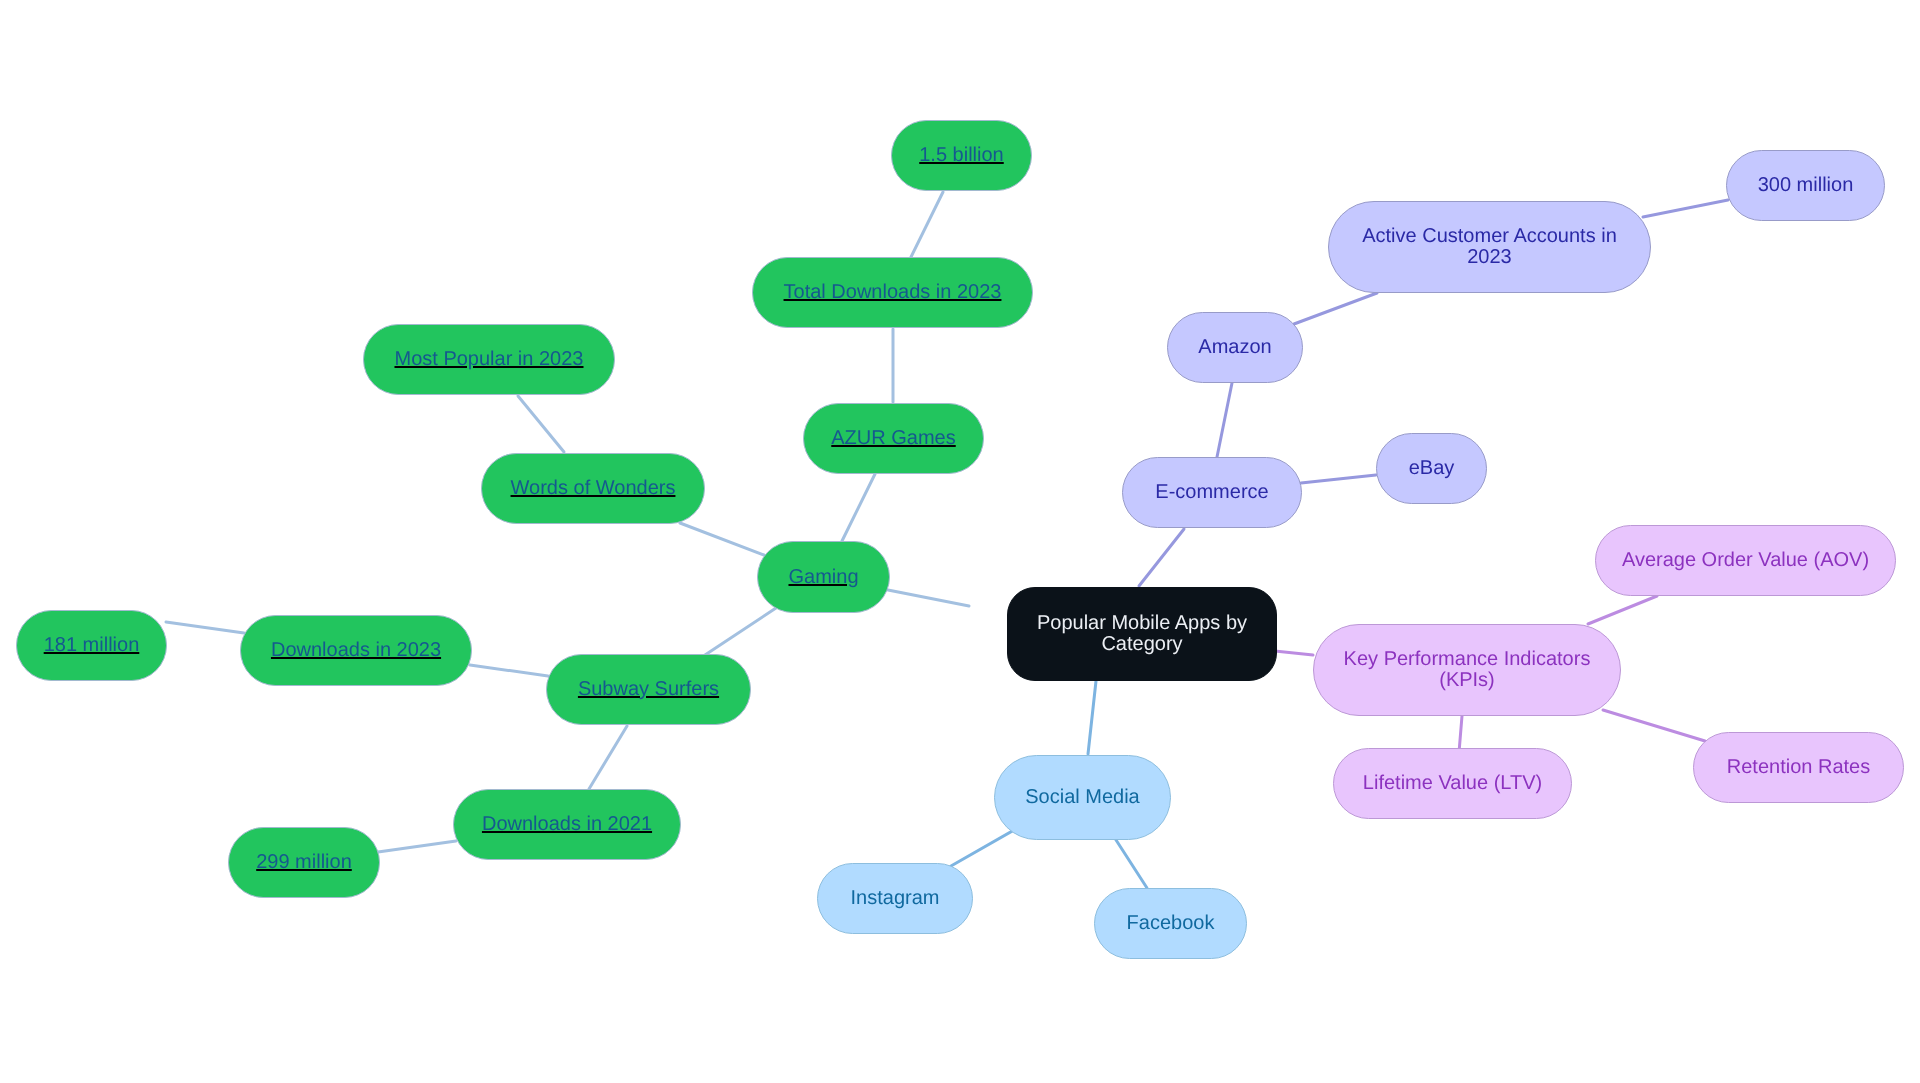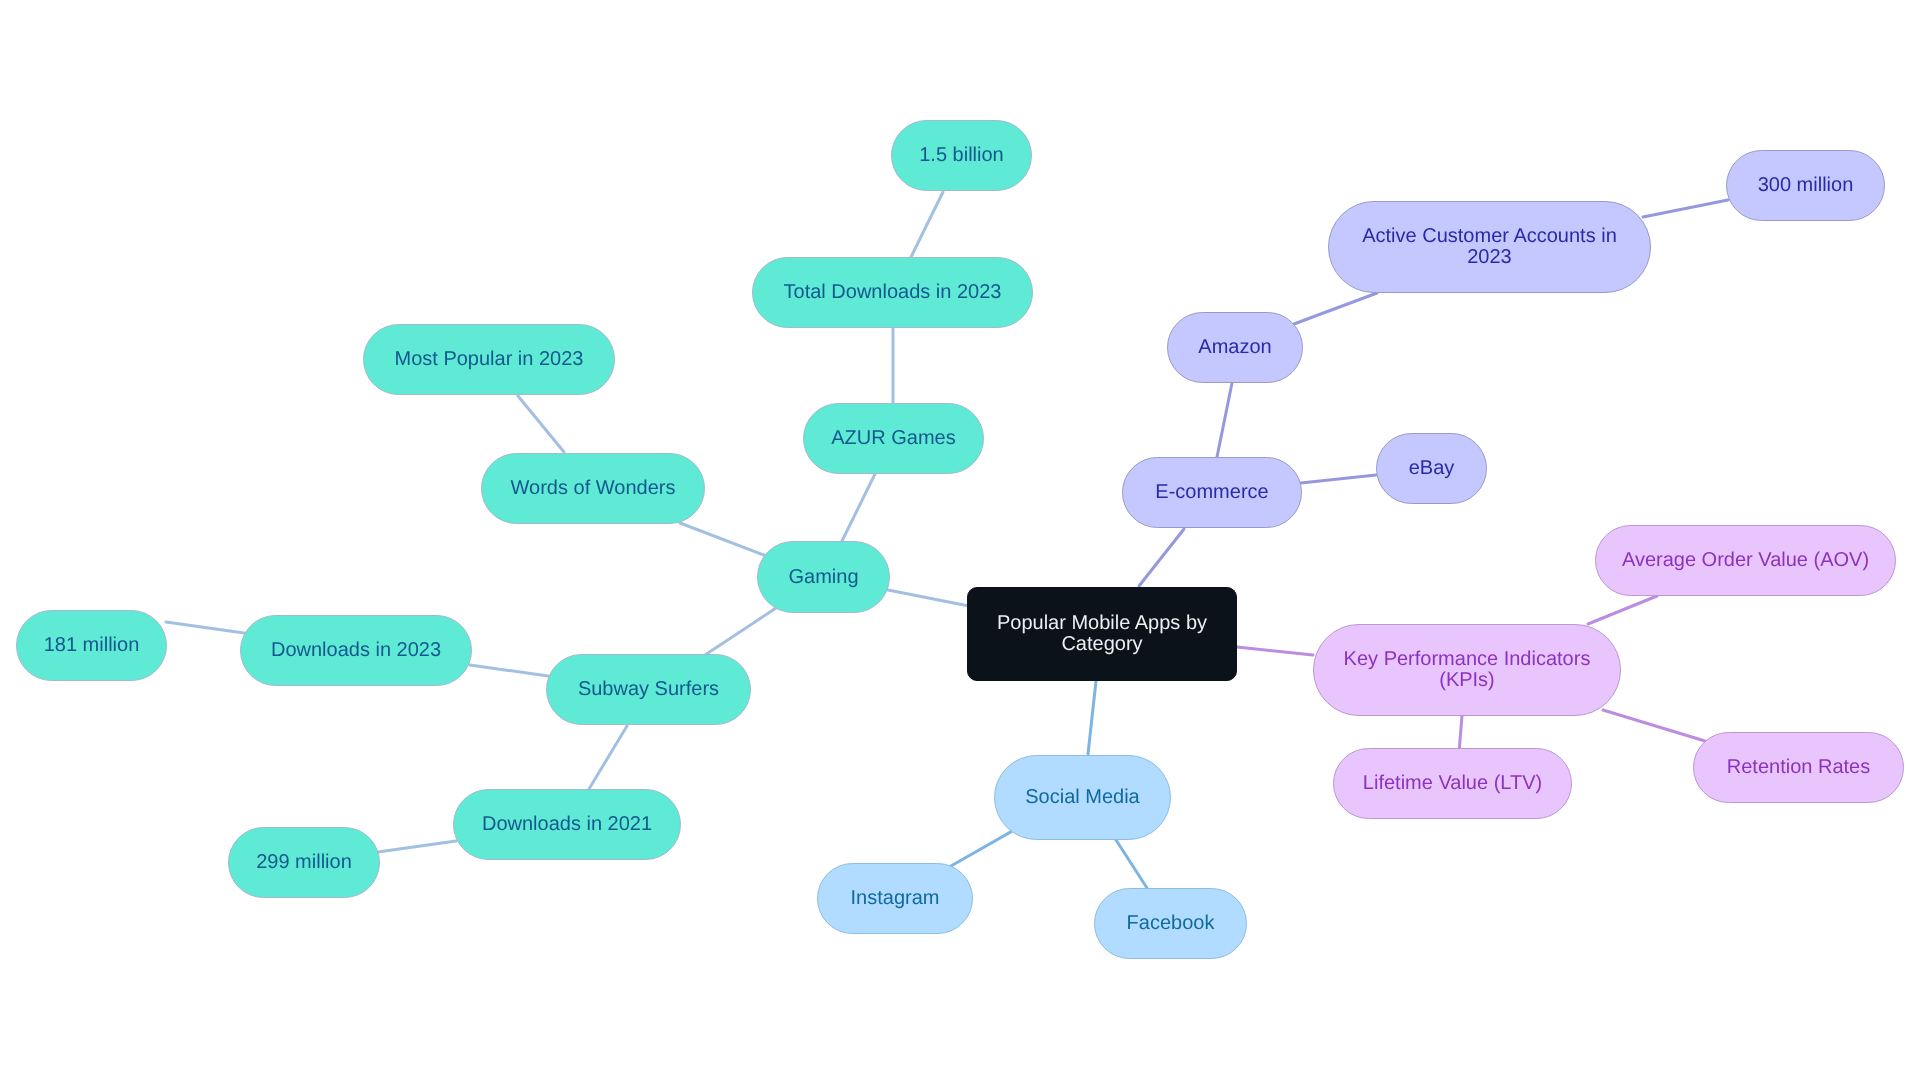--- a/index.html
+++ b/index.html
@@ -8,23 +8,23 @@
        font-family:"Liberation Sans",sans-serif;
        -webkit-font-smoothing:antialiased;text-rendering:geometricPrecision;}
   #canvas{position:relative;width:1920px;height:1083px;background:#ffffff;}
   #edges{position:absolute;left:0;top:0;width:1920px;height:1083px;pointer-events:none;}
   .node{position:absolute;box-sizing:border-box;display:flex;align-items:center;
         justify-content:center;text-align:center;border-style:solid;border-width:1px;
         border-radius:999px;}
   .node .lbl{display:block;line-height:21px;font-size:20px;white-space:pre;
              letter-spacing:0px;transform:translateZ(0);}
   
-  .n-root{background:#0b1219;border-color:#0b1219;border-radius:10px;}
+  .n-root{background:#0b1219;border-color:#0b1219;border-radius:28px;margin-left:40px;}
   .n-root .lbl{color:#eceff4;}
-  .n-s0{background:#5eead4;border-color:#a2b9cf;}
+  .n-s0{background:#22c55e;border-color:#a2b9cf;text-decoration:underline;}
   .n-s0 .lbl{color:#15588f;}
   .n-s1{background:#b1dbff;border-color:#8dbede;}
   .n-s1 .lbl{color:#10699f;}
   .n-s2{background:#c5c8ff;border-color:#989bc8;}
   .n-s2 .lbl{color:#2a29a6;}
   .n-s3{background:#e8c5fd;border-color:#bc98d6;}
   .n-s3 .lbl{color:#8c32bf;}
 </style>
 </head>
 <body>

